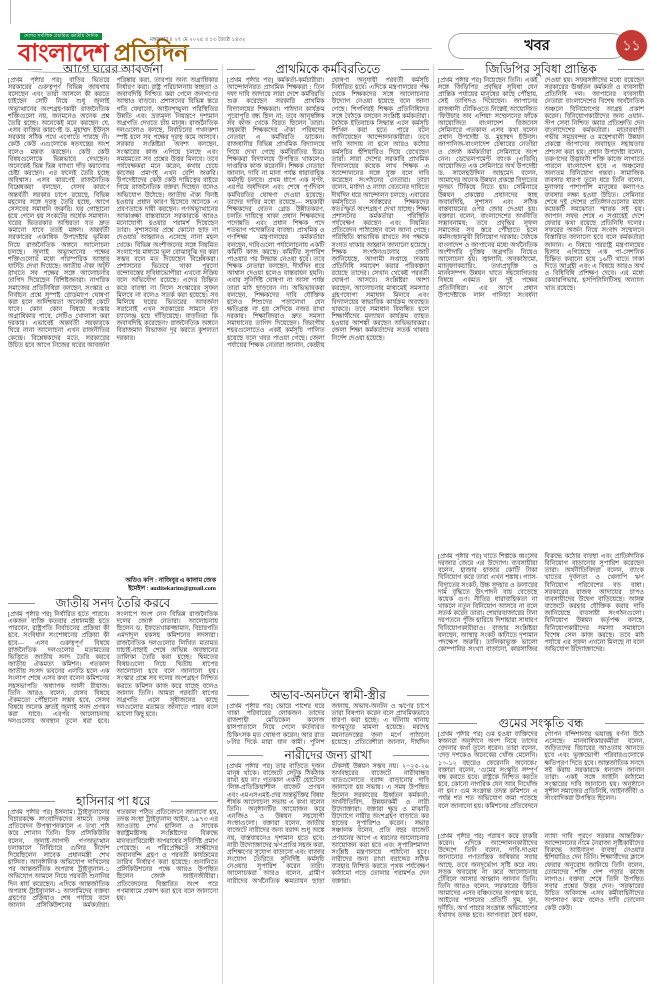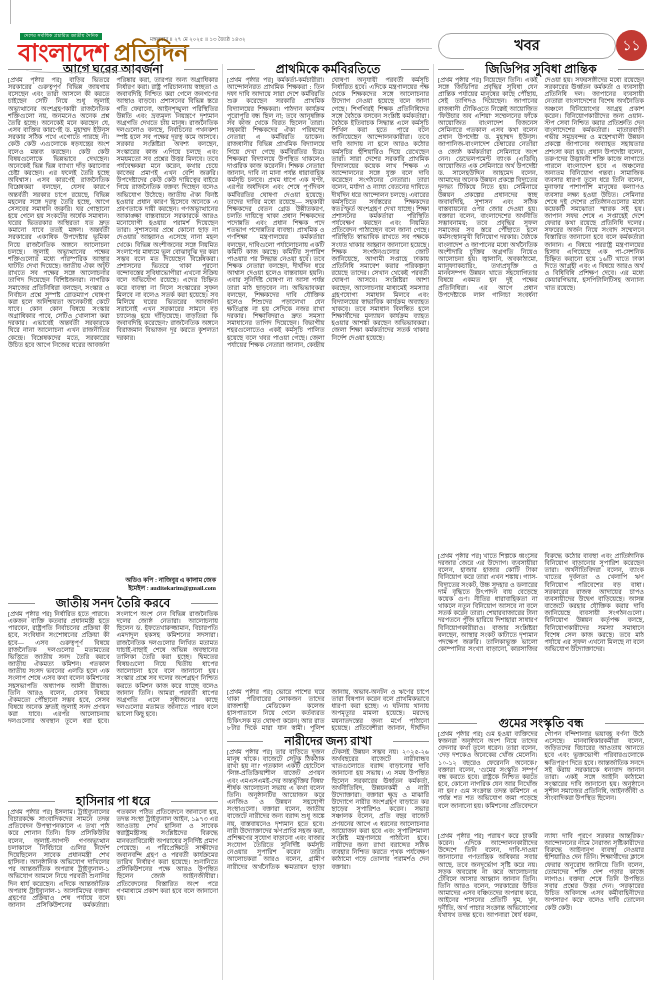--- a/index.html
+++ b/index.html
@@ -15,35 +15,35 @@
   .tagline{display:inline-block;background:#0a8a43;color:#ffffff;font-size:4.5px;
     padding:1px 4px;letter-spacing:.3px;margin:0 0 1px 2px;font-family:"Liberation Sans",sans-serif;}
   .logo-text{font-size:24px;font-weight:bold;white-space:nowrap;letter-spacing:-.5px;}
   .logo-red{color:#e02420;}
   .logo-green{color:#a16207;margin-top:36px;}
   .swoosh{width:128px;height:7px;margin:0 0 0 8px;border-bottom:1.6px solid #b9b9b9;
     border-radius:0 0 70% 30%/0 0 10px 4px;}
   .dateline{position:absolute;left:150px;top:36px;font-size:5.4px;color:#3a3a3a;
     font-family:"Liberation Sans",sans-serif;white-space:nowrap;}
   .header-rule{position:absolute;left:150px;top:48px;width:282px;height:1px;background:#c2c2c2;}
-  .section-pill{position:absolute;left:438px;top:33px;width:178px;height:26px;
+  .section-pill{position:absolute;left:448px;top:33px;width:178px;height:26px;
     border:1.5px solid #a3a3a3;border-radius:15px;display:flex;align-items:center;justify-content:center;
     font-size:14.5px;font-weight:bold;color:#111;background:#fff;box-sizing:border-box;}
   .page-circle{position:absolute;right:3px;top:30px;width:31px;height:31px;border-radius:50%;
     display:flex;align-items:center;justify-content:center;color:#fff;font-size:14px;font-weight:normal;}
   
   .content{display:flex;padding:0 6px 0 8px;box-sizing:border-box;}
   .vrule{width:1px;background:#d6d6d6;margin:2px 4px 0 4px;}
   .group{display:flex;flex-direction:column;}
   .group-a{width:210px;}
   .group-b{width:202px;}
   .group-c{flex:1;}
   .headline-row{display:flex;align-items:center;gap:5px;height:14px;}
   .hl-rule{flex:1;height:1px;background:#8f8f8f;}
-  .headline{margin:16px;font-size:12px;font-weight:bold;color:#101010;white-space:nowrap;line-height:1;}
+  .headline{margin:16px;font-size:12px;font-weight:normal;color:#101010;white-space:nowrap;line-height:1;}
   .body{
     column-count:2;column-gap:7px;overflow:hidden;
     font-size:6.4px;line-height:7.15px;text-align:justify;color:#222222;
     font-family:"Liberation Serif","DejaVu Serif",serif;
   }
   .contact{height:20px;overflow:hidden;text-align:right;font-size:6.2px;line-height:8.2px;
     padding-right:2px;color:#222;font-weight:bold;}
   .contact div{white-space:nowrap;}
 </style>
 </head>
@@ -105,20 +105,25 @@
     <div class="group group-b">
       <section>
         <div class="headline-row">
           <span class="hl-rule"></span>
           <h2 class="headline">প্রাথমিকে কর্মবিরতিতে</h2>
           <span class="hl-rule"></span>
         </div>
         <div class="body" style="height:612px">[প্রথম পৃষ্ঠার পর] কর্মকর্তা-কর্মচারীরা। আন্দোলনরত প্রাথমিক শিক্ষকরা : তিন দফা দাবি আদায়ে সারা দেশে কর্মবিরতি শুরু করেছেন সরকারি প্রাথমিক বিদ্যালয়ের শিক্ষকরা। পাঠদান কার্যক্রম পুরোপুরি বন্ধ ছিল না; তবে আনুষঙ্গিক সব কাজ থেকে বিরত ছিলেন তারা। সহকারী শিক্ষকদের ঐক্য পরিষদের নেতারা এ কর্মবিরতি ডাকেন। রাজধানীর বিভিন্ন প্রাথমিক বিদ্যালয়ে গিয়ে দেখা গেছে কর্মবিরতির চিত্র। শিক্ষকরা বিদ্যালয়ে উপস্থিত থাকলেও দাপ্তরিক কাজ করেননি। শিক্ষক নেতারা জানান, দাবি না মানা পর্যন্ত ধারাবাহিক কর্মসূচি চলবে। প্রথম ধাপে এক ঘণ্টা, এরপর অর্ধদিবস এবং শেষে পূর্ণদিবস কর্মবিরতির ঘোষণা দেওয়া হয়েছে। তাদের দাবির মধ্যে রয়েছে— সহকারী শিক্ষকদের বেতন গ্রেড উন্নীতকরণ, চলতি দায়িত্বে থাকা প্রধান শিক্ষকদের পদোন্নতি এবং প্রধান শিক্ষক পদে শতভাগ পদোন্নতির ব্যবস্থা। প্রাথমিক ও গণশিক্ষা মন্ত্রণালয়ের কর্মকর্তারা বলছেন, দাবিগুলো পর্যালোচনায় একটি কমিটি কাজ করছে। কমিটির সুপারিশ পাওয়ার পর সিদ্ধান্ত নেওয়া হবে। তবে শিক্ষক নেতারা বলছেন, দীর্ঘদিন ধরে আশ্বাস দেওয়া হলেও বাস্তবায়ন হয়নি। এবার সুনির্দিষ্ট ঘোষণা না আসা পর্যন্ত তারা মাঠ ছাড়বেন না। অভিভাবকরা বলছেন, শিক্ষকদের দাবি যৌক্তিক হলেও শিশুদের পড়ালেখা যেন ক্ষতিগ্রস্ত না হয় সেদিকে নজর রাখা দরকার। শিক্ষাবিদরাও দ্রুত সমস্যা সমাধানের তাগিদ দিয়েছেন। বিভাগীয় শহরগুলোতেও একই কর্মসূচি পালিত হয়েছে বলে খবর পাওয়া গেছে। জেলা পর্যায়ের শিক্ষক নেতারা জানান, কেন্দ্রীয় ঘোষণা অনুযায়ী পরবর্তী কর্মসূচি নির্ধারিত হবে। এদিকে মন্ত্রণালয়ের পক্ষ থেকে শিক্ষকদের সঙ্গে আলোচনার উদ্যোগ নেওয়া হয়েছে বলে জানা গেছে। শিগগিরই শিক্ষক প্রতিনিধিদের সঙ্গে বৈঠকে বসবেন সংশ্লিষ্ট কর্মকর্তারা। বৈঠকে ইতিবাচক সিদ্ধান্ত এলে কর্মসূচি শিথিল করা হতে পারে বলে জানিয়েছেন আন্দোলনকারীরা। তবে দাবি আদায় না হলে আরও কঠোর কর্মসূচির হুঁশিয়ারিও দিয়ে রেখেছেন তারা। সারা দেশের সরকারি প্রাথমিক বিদ্যালয়ের কয়েক লাখ শিক্ষক এ আন্দোলনের সঙ্গে যুক্ত বলে দাবি করেছেন সংগঠনের নেতারা। তারা বলেন, মর্যাদা ও ন্যায্য বেতনের দাবিতে দীর্ঘদিন ধরে আন্দোলন চলছে। এবারের কর্মসূচিতে সর্বস্তরের শিক্ষকদের স্বতঃস্ফূর্ত অংশগ্রহণ দেখা যাচ্ছে। শিক্ষা প্রশাসনের কর্মকর্তারা পরিস্থিতি পর্যবেক্ষণ করছেন এবং নিয়মিত প্রতিবেদন পাঠাচ্ছেন বলে জানা গেছে। পরিস্থিতি স্বাভাবিক রাখতে সব পক্ষকে সংযত থাকার আহ্বান জানানো হয়েছে। শিক্ষক সংগঠনগুলোর জোট জানিয়েছে, আগামী সপ্তাহে ঢাকায় প্রতিনিধি সমাবেশ করার পরিকল্পনা রয়েছে তাদের। সেখান থেকেই পরবর্তী ঘোষণা আসবে। সংশ্লিষ্টরা আশা করছেন, আলোচনার মাধ্যমেই সমস্যার গ্রহণযোগ্য সমাধান মিলবে এবং বিদ্যালয়ের স্বাভাবিক কার্যক্রম অব্যাহত থাকবে। তবে সমাধান বিলম্বিত হলে শিক্ষার্থীদের মূল্যায়ন কার্যক্রম ব্যাহত হওয়ার আশঙ্কা করছেন অভিভাবকরা। জেলা শিক্ষা কর্মকর্তাদের সতর্ক থাকার নির্দেশ দেওয়া হয়েছে।</div>
       </section>
       <section>
+        <div class="headline-row">
+          <span class="hl-rule"></span>
+          <h2 class="headline">অভাব-অনটনে স্বামী-স্ত্রীর</h2>
+          <span class="hl-rule"></span>
+        </div>
         <div class="body" style="height:46px">[প্রথম পৃষ্ঠার পর] ভোরে পাশের ঘরে থাকা পরিবারের লোকজন তাদের রাজশাহী মেডিকেল কলেজ হাসপাতালে নিয়ে গেলে কর্তব্যরত চিকিৎসক মৃত ঘোষণা করেন। আর রাত ৮টার দিকে মারা যান স্বামী। পুলিশ জানায়, অভাব-অনটন ও ঋণের চাপে তারা বিষপান করেন বলে প্রাথমিকভাবে ধারণা করা হচ্ছে। এ ঘটনায় থানায় অপমৃত্যুর মামলা হয়েছে। মরদেহ ময়নাতদন্তের জন্য মর্গে পাঠানো হয়েছে। প্রতিবেশীরা জানান, দীর্ঘদিন ধরেই সংসারে টানাপোড়েন চলছিল। ঘটনাটি তদন্ত করছে পুলিশ।</div>
       </section>
       <section>
         <div class="headline-row">
           <span class="hl-rule"></span>
           <h2 class="headline">নারীদের জন্য রাখা</h2>
           <span class="hl-rule"></span>
         </div>
         <div class="body" style="height:222px">[প্রথম পৃষ্ঠার পর] তার বাড়িতে দুজন মানুষ থাকে। বাজেটে সেটুকু ঠিকঠাক রাখা হয় না।' গতকাল একটি হোটেলে 'লিঙ্গ-প্রতিক্রিয়াশীল বাজেট প্রণয়ন এবং এমএসএমই-দের অন্তর্ভুক্তির বিষয়' শীর্ষক আলোচনা সভায় এ কথা বলেন তিনি। অনুষ্ঠানটির আয়োজন করে এনজিও ও উন্নয়ন সহযোগী সংস্থাগুলো। বক্তারা বলেন, জাতীয় বাজেটে নারীদের জন্য বরাদ্দ শুধু অঙ্কে নয়, বাস্তবায়নেও দৃশ্যমান হতে হবে। নারী উদ্যোক্তাদের ঋণপ্রাপ্তি সহজ করা, প্রশিক্ষণের সুযোগ বাড়ানো এবং বাজার সংযোগ তৈরিতে সুনির্দিষ্ট কর্মসূচি নেওয়ার সুপারিশ করেন তারা। আলোচকরা আরও বলেন, গ্রামীণ নারীদের অর্থনৈতিক ক্ষমতায়ন ছাড়া টেকসই উন্নয়ন সম্ভব নয়। ২০২৫-২৬ অর্থবছরের বাজেটে নারীবান্ধব খাতগুলোতে বরাদ্দ বাড়ানোর দাবি জানানো হয় সভায়। এ সময় উপস্থিত ছিলেন সরকারের ঊর্ধ্বতন কর্মকর্তা, অর্থনীতিবিদ, উন্নয়নকর্মী ও নারী উদ্যোক্তারা। বক্তারা ক্ষুদ্র ও মাঝারি উদ্যোগে নারীর অংশগ্রহণ বাড়াতে কর ছাড়ের সুপারিশও করেন। সভার সঞ্চালক বলেন, প্রতি বছর বাজেট প্রণয়নের আগে এ ধরনের আলোচনার আয়োজন করা হবে এবং সুপারিশমালা সংশ্লিষ্ট মন্ত্রণালয়ে পাঠানো হবে। নারীদের জন্য রাখা বরাদ্দের সঠিক ব্যবহার নিশ্চিত করতে পৃথক পর্যবেক্ষণ কাঠামো গড়ে তোলার পরামর্শও দেন বক্তারা।</div>
       </section>

